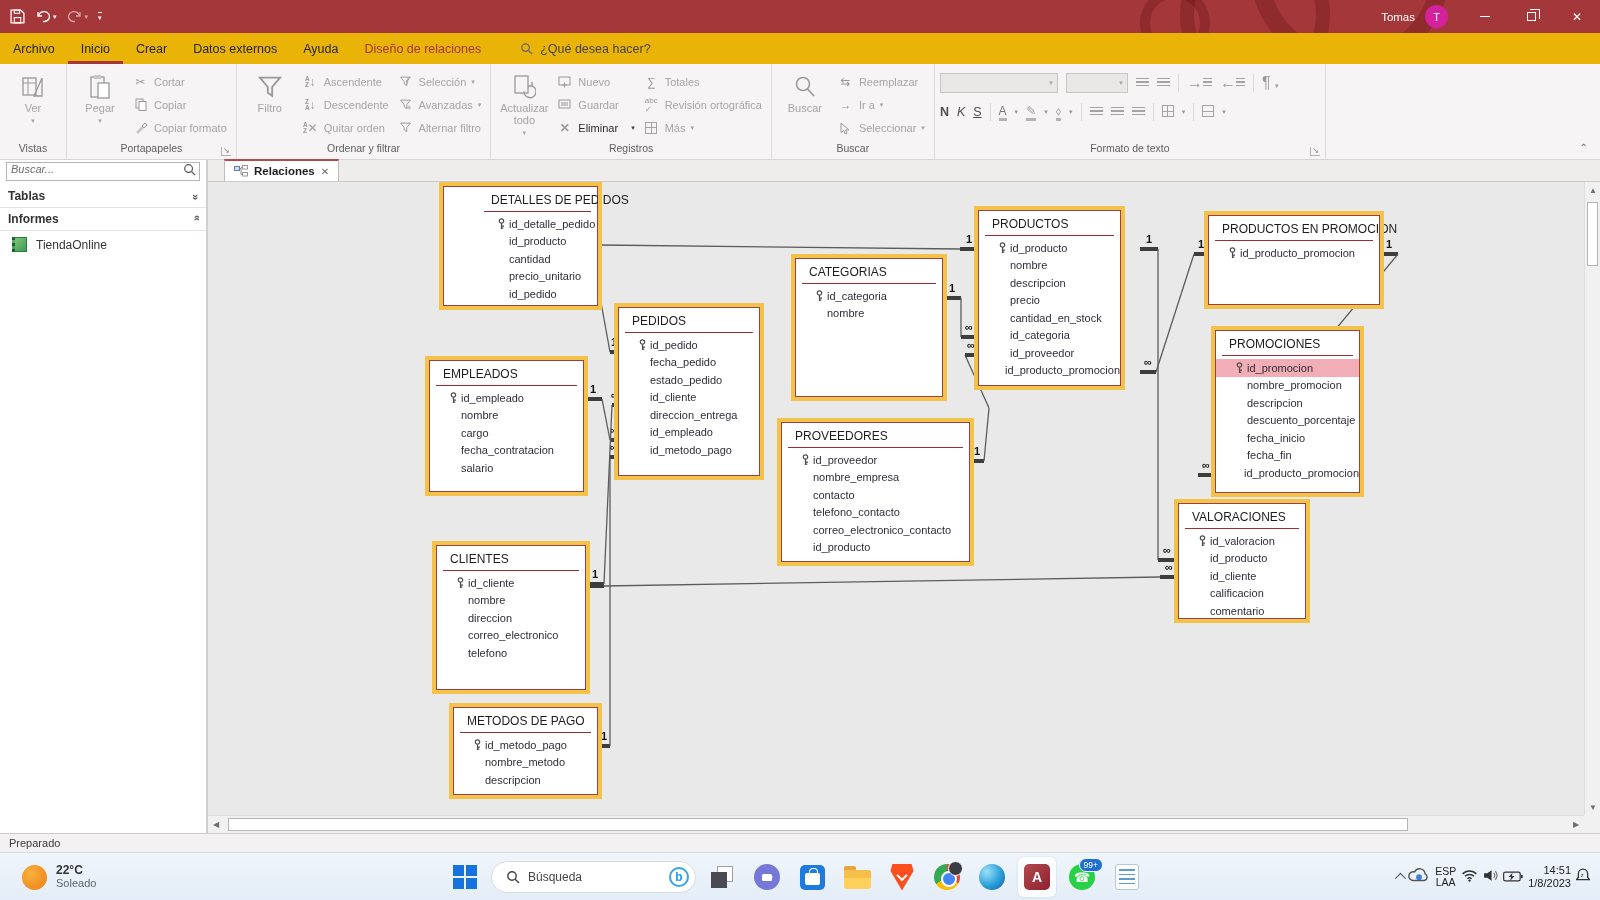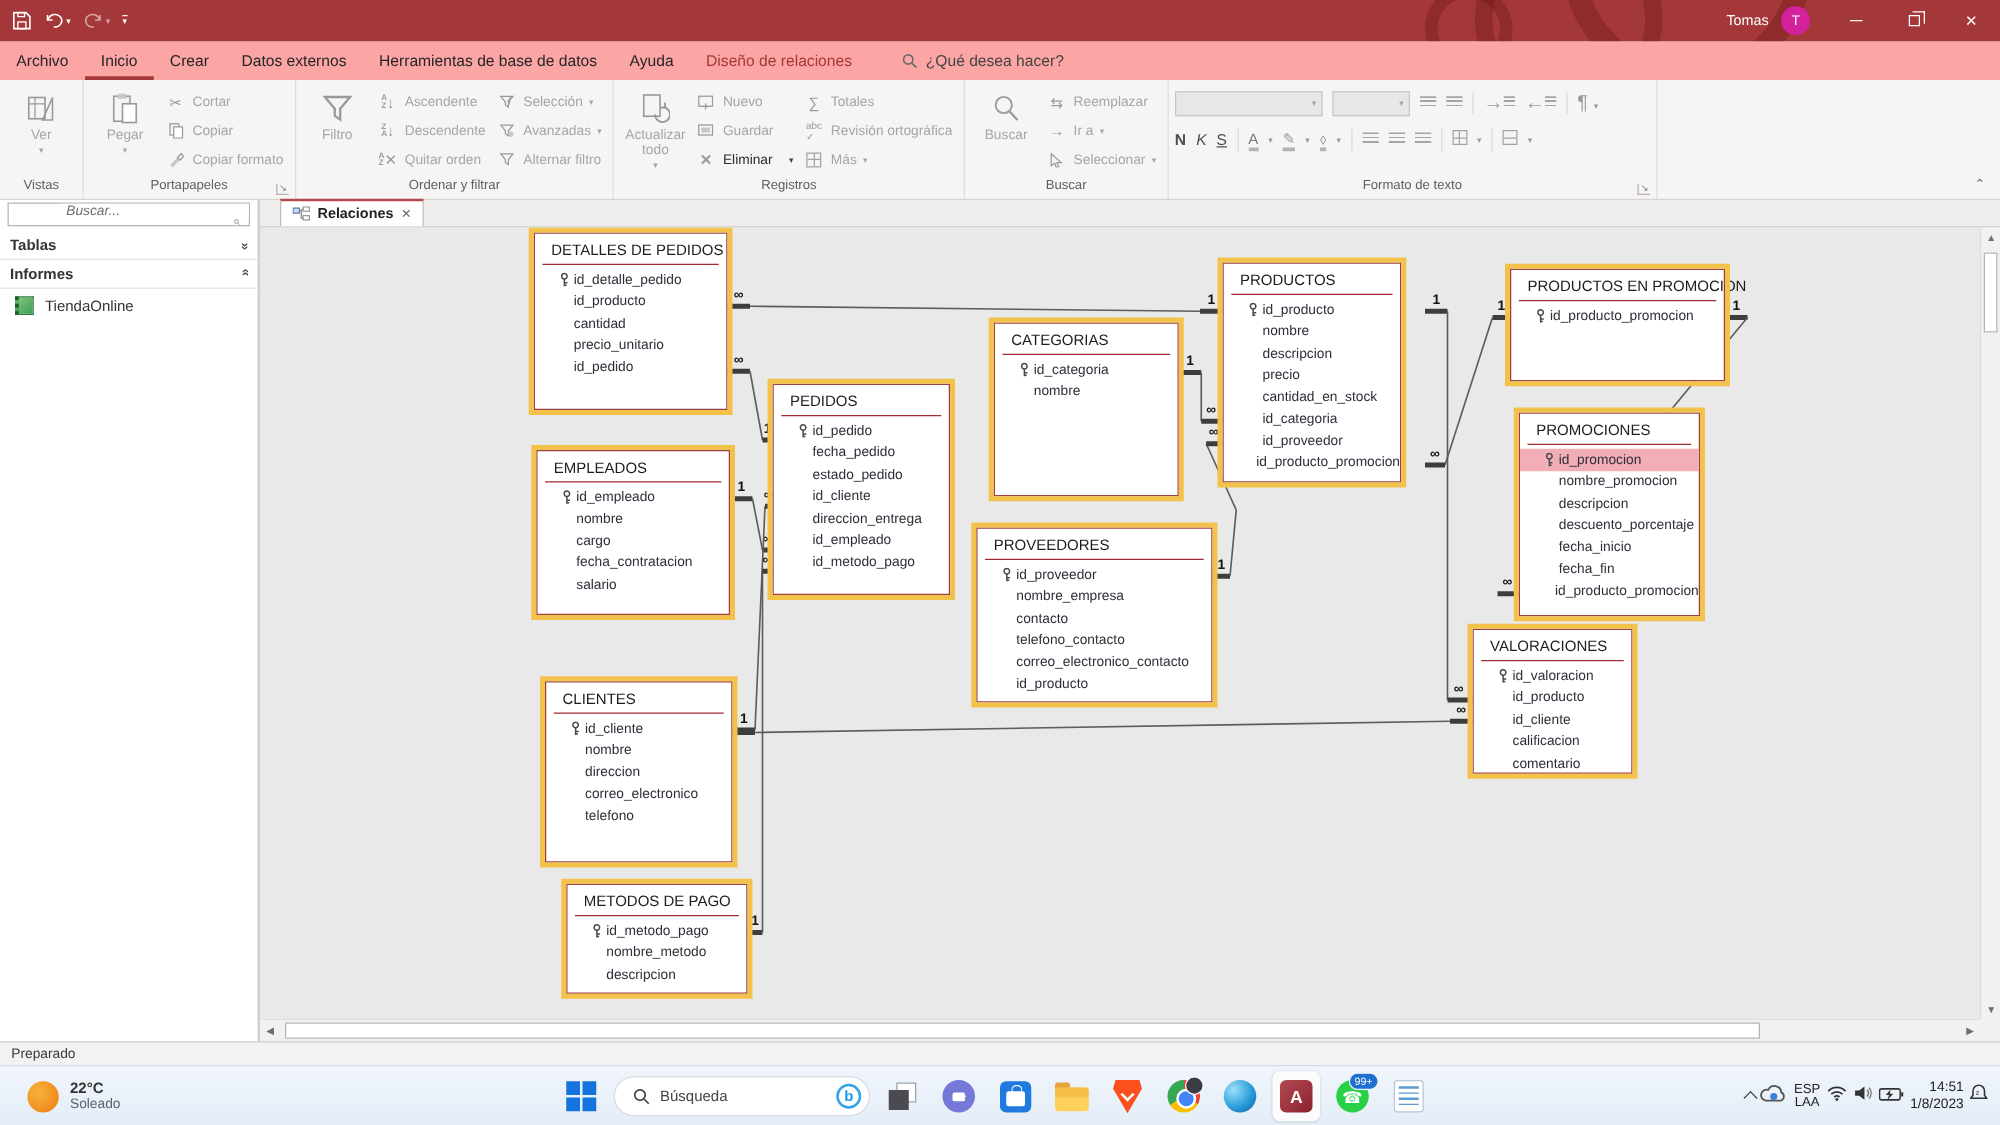--- a/index.html
+++ b/index.html
@@ -20,21 +20,21 @@
   .tb-title { position:absolute; left:0; right:0; text-align:center; font-size:11.5px; letter-spacing:.1px; color:#fff; z-index:1; }
   .tb-right { margin-left:auto; display:flex; align-items:center; height:100%; z-index:2; }
   .tb-user { font-size:11.5px; margin-right:10px; }
   .tb-avatar { width:23px; height:23px; border-radius:50%; background:#d4219c; color:#fff; font-size:11px; display:flex; align-items:center; justify-content:center; margin-right:14px; }
   .winbtn { width:46px; height:33px; display:flex; align-items:center; justify-content:center; color:#fff; font-size:12px; }
   .winbtn .minbar { width:10px; border-top:1.2px solid #fff; display:block; }
   .restore-box { width:9px; height:9px; border:1.2px solid #fff; position:relative; }
   .restore-box::before { content:""; position:absolute; left:2px; top:-4px; width:9px; height:9px; border:1.2px solid #fff; border-left:none; border-bottom:none; }
 
   
-  .menubar { position:absolute; left:0; top:33px; width:1600px; height:31px; background:#fca5a5; display:flex; align-items:stretch; font-size:12.5px; color:#262626; }
+  .menubar { position:absolute; left:0; top:33px; width:1600px; height:31px; background:#eab308; display:flex; align-items:stretch; font-size:12.5px; color:#262626; }
   .mtab { display:flex; align-items:center; padding:0 13px; cursor:default; }
   .mtab.active { border-bottom:3px solid #a4373a; padding-top:3px; }
   .mtab.contextual { color:#a4373a; }
   .msearch { display:flex; align-items:center; gap:7px; margin-left:26px; color:#444; }
   .msearch svg { color:#6a6a6a; }
 
   
   .ribbon { position:absolute; left:0; top:64px; width:1600px; height:96px; background:#f6f4f4; border-bottom:1px solid #d8d4d4; display:flex; }
   .rgroup { display:flex; flex-direction:column; border-right:1px solid #e0dcdc; padding:3px 5px 0 5px; }
   .rbody { flex:1; display:flex; align-items:flex-start; }
@@ -61,21 +61,21 @@
   .fsep { width:1px; height:18px; background:#dcd8d8; }
   .fmtletter { font-size:12.5px; color:#4f4f4f; }
   .collapse-chev { position:absolute; right:12px; bottom:6px; color:#666; font-size:10px; }
 
   
   .navpane { position:absolute; left:0; top:160px; width:208px; height:673px; background:#fff; border-right:2px solid #d2cece; }
   .nav-title { display:flex; align-items:center; padding:6px 6px 4px 8px; }
   .nav-title .nt { color:#9c3a3a; font-size:17px; flex:1; white-space:nowrap; overflow:hidden; }
   .nav-title .circ { width:15px; height:15px; border:1px solid #555; border-radius:50%; display:flex; align-items:center; justify-content:center; font-size:6px; color:#555; margin-right:7px; }
   .nav-title .collapse { color:#555; font-size:13px; }
-  .nav-search { margin:2px 6px 4px 6px; height:19px; border:1px solid #b8b4b4; background:#fff; display:flex; align-items:flex-end;flex-direction:column; }
+  .nav-search { margin:2px 6px 4px 6px; height:19px; border:1px solid #b8b4b4; background:#fff; display:flex; align-items:flex-start; }
   .nav-search input { flex:1; border:none; outline:none; font-size:11px; padding:0 4px; font-family:"Liberation Sans",sans-serif; }
   .nav-search input::placeholder { font-style:italic; color:#6d6d6d; }
   .nav-search svg { color:#555; margin-right:3px; }
   .nav-sec { display:flex; align-items:center; padding:4px 8px; font-size:12px; font-weight:bold; color:#333; border-bottom:1px solid #e6e2e2; }
   .nav-sec .chevs { margin-left:auto; color:#555; font-size:11px; letter-spacing:-2px; }
   .nav-item { display:flex; align-items:center; gap:9px; padding:6px 8px 6px 12px; font-size:12px; color:#333; }
   .repicon { width:15px; height:15px; background:linear-gradient(135deg,#7dc47d,#3e9e4f); border:1px solid #2e7a3c; border-left:3px dotted #1e5c2b; }
 
   
   .docarea { position:absolute; left:208px; top:160px; width:1392px; height:673px; background:#efecec; }
@@ -186,21 +186,20 @@
       </span>
     <span class="winbtn">✕</span>
   </div>
 </div>
 
 <div class="menubar">
   <span class="mtab">Archivo</span>
   <span class="mtab active">Inicio</span>
   <span class="mtab">Crear</span>
   <span class="mtab">Datos externos</span>
-  <span class="mtab">Herramientas de base de datos</span>
   <span class="mtab">Ayuda</span>
   <span class="mtab contextual">Diseño de relaciones</span>
   <span class="msearch">
     <svg width="13" height="13" viewBox="0 0 14 14">
         <circle cx="6" cy="6" r="4" fill="none" stroke="currentColor" stroke-width="1.4"></circle>
         <line x1="9" y1="9" x2="13" y2="13" stroke="currentColor" stroke-width="1.4"></line>
       </svg>
     <span>¿Qué desea hacer?</span>
   </span>
 </div>
@@ -551,21 +550,21 @@
         <line x1="948" y1="190" x2="932" y2="190" stroke="#3d3d3d" stroke-width="4"></line>
         <text x="993" y="66" text-anchor="middle" font-size="11" font-weight="bold" fill="#141414">1</text>
         <text x="940" y="184" text-anchor="middle" font-size="11" font-weight="bold" fill="#141414">∞</text>
         <line x1="1172" y1="72" x2="1190" y2="72" stroke="#3d3d3d" stroke-width="4"></line>
         <line x1="1190" y1="72" x2="1007" y2="293" stroke="#5c5c5c" stroke-width="1.3"></line>
         <line x1="1007" y1="293" x2="990" y2="293" stroke="#3d3d3d" stroke-width="4"></line>
         <text x="1181" y="66" text-anchor="middle" font-size="11" font-weight="bold" fill="#141414">1</text>
         <text x="998" y="287" text-anchor="middle" font-size="11" font-weight="bold" fill="#141414">∞</text>
       </svg>
     <div id="tables-layer">
-        <div class="tbl" style="left: 219px; top: 4px; width: 155px; height: 142px;">
+        <div class="tbl" style="left: 235px; top: 4px; width: 155px; height: 120px; padding-left: 34px;">
           <div class="tbl-title">DETALLES DE PEDIDOS</div>
           <div class="tbl-fields">
             <div class="trow">
               <span class="keyc">
                 <svg width="9" height="12" viewBox="0 0 9 12">
                   <circle cx="4.5" cy="3" r="2.2" fill="none" stroke="#4a4a4a" stroke-width="1.2"></circle>
                   <path d="M4.5 5.2 V11 M4.5 8.2 H7 M4.5 10.2 H6.3" stroke="#4a4a4a" stroke-width="1.2" fill="none"></path>
                 </svg>
               </span>
               <span>id_detalle_pedido</span>

